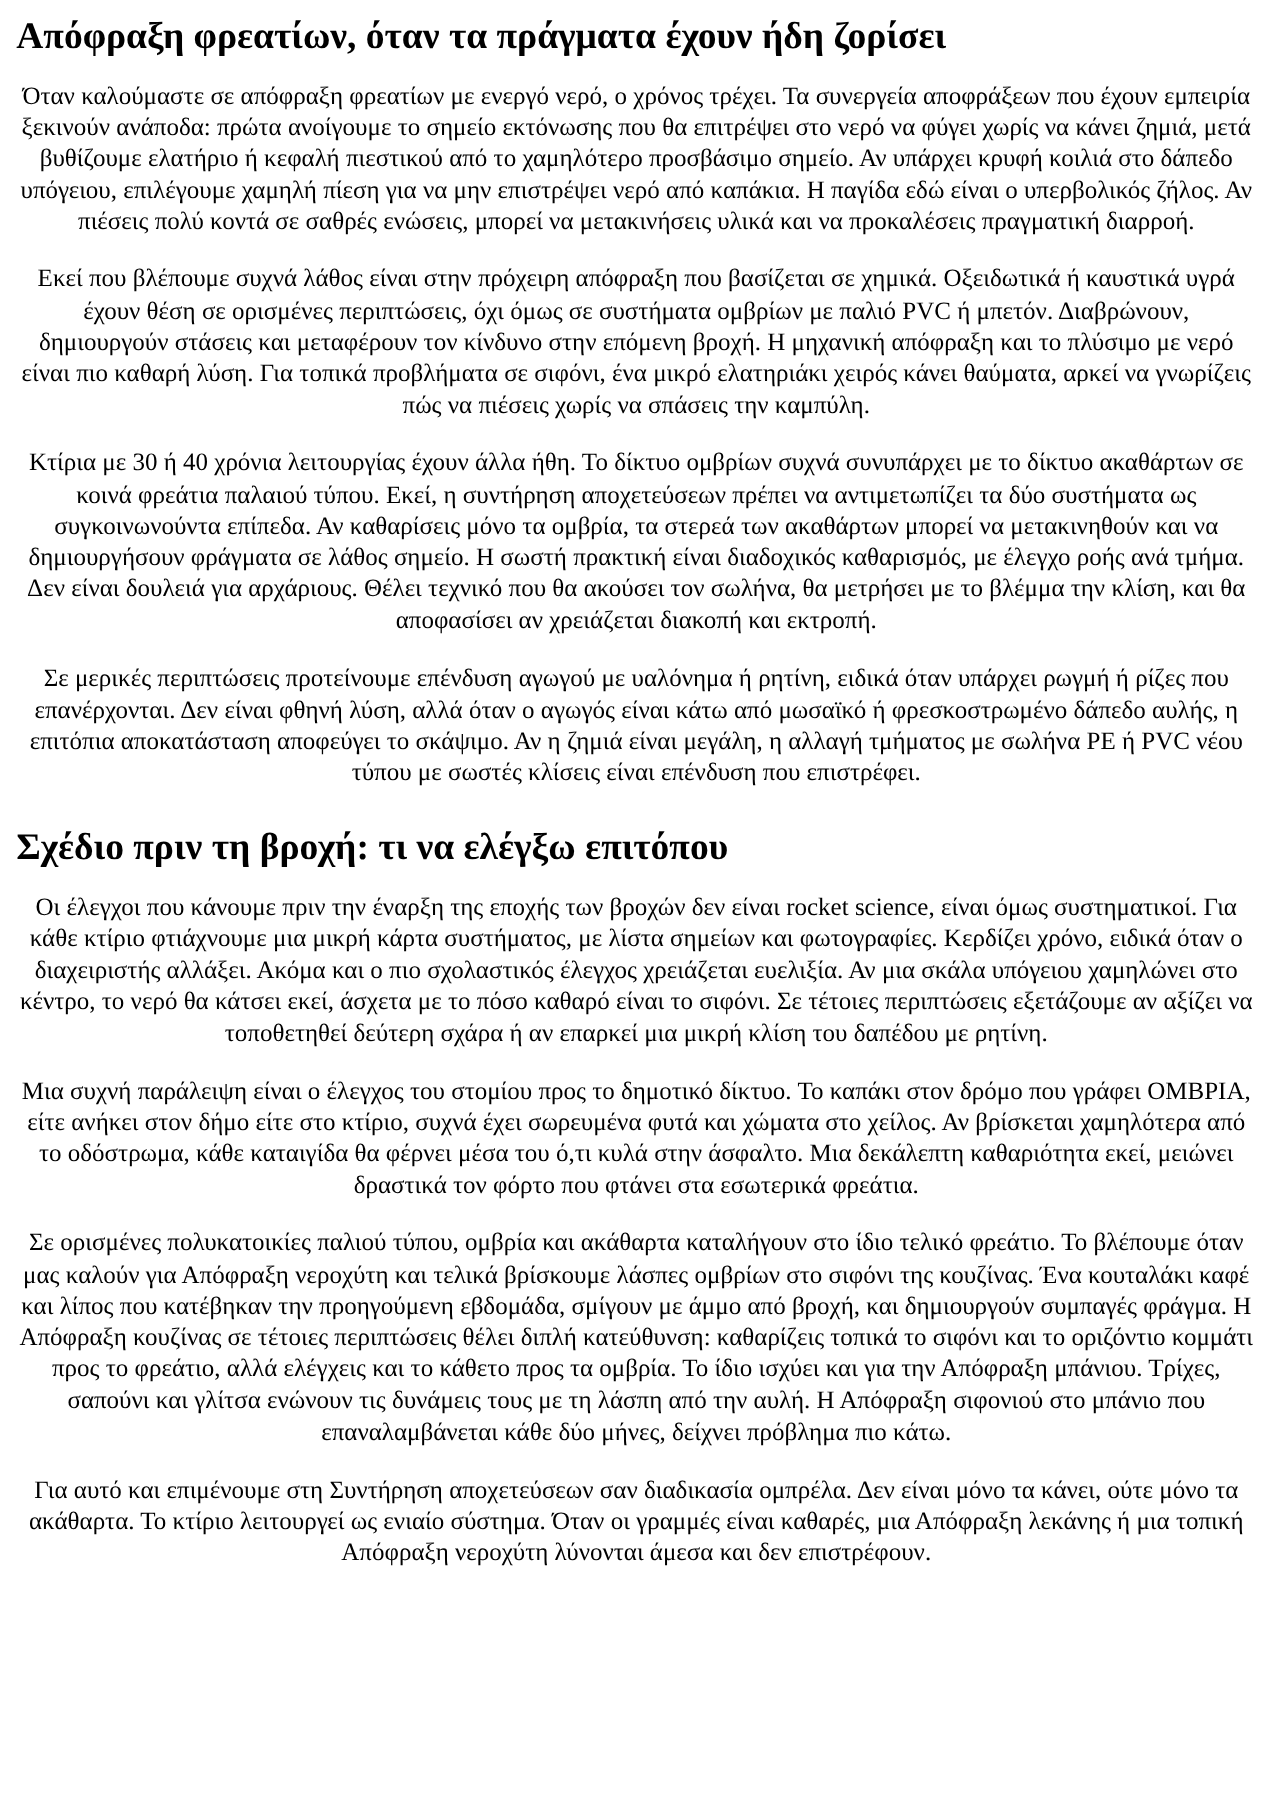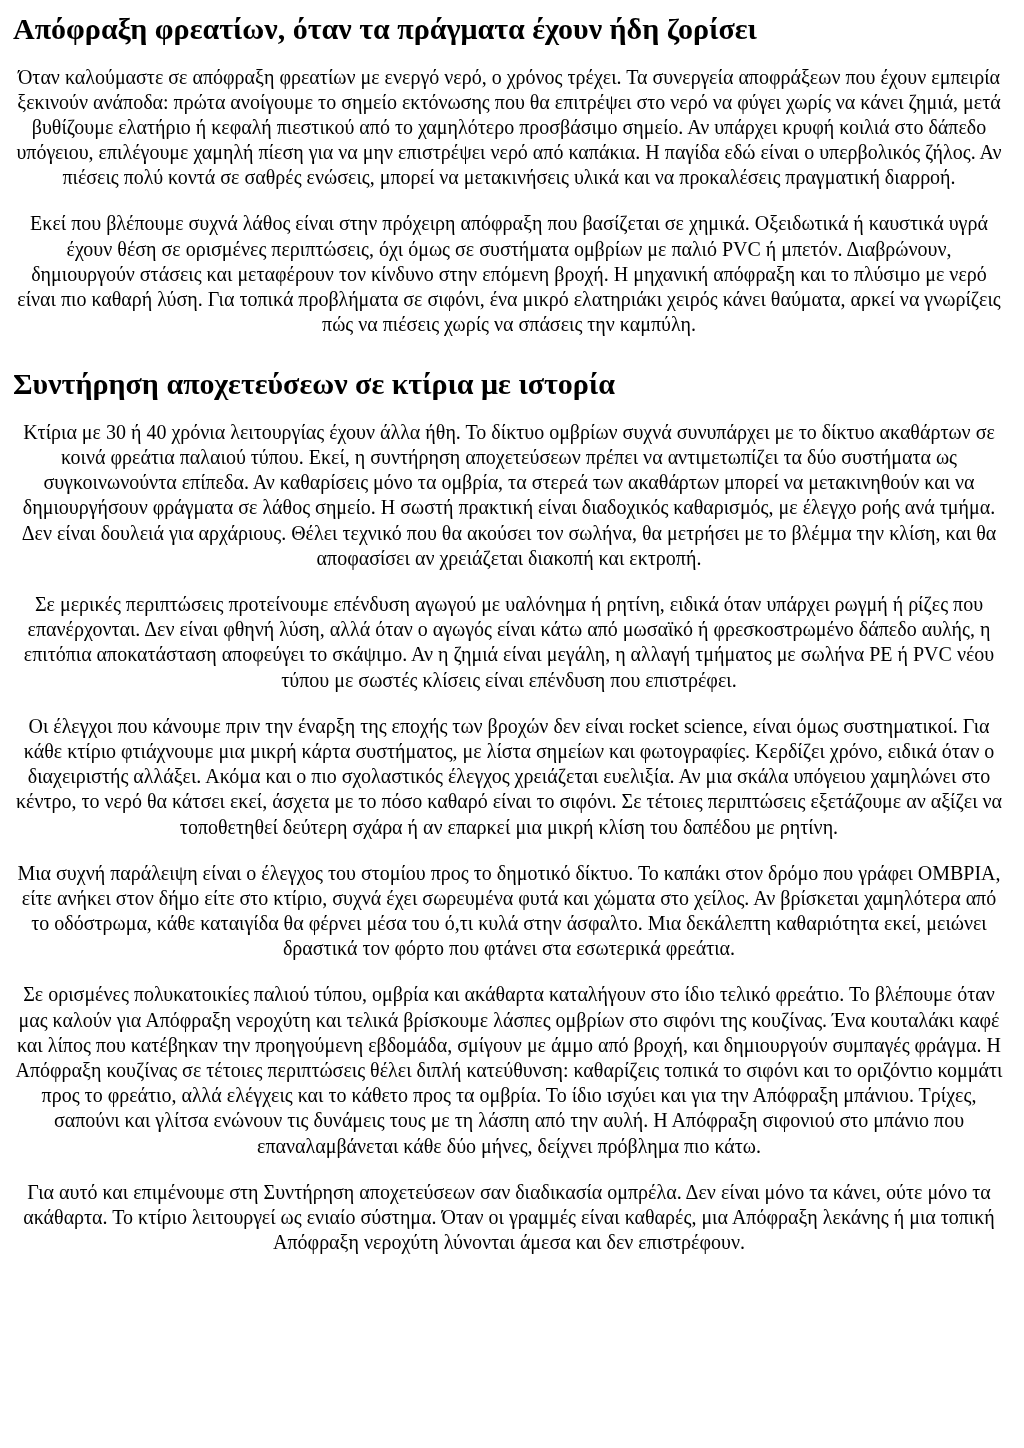--- a/index.html
+++ b/index.html
@@ -45,26 +45,26 @@
 <body>
 
 <div class="page">
 
   <h1 class="doc-title">Απόφραξη φρεατίων, όταν τα πράγματα έχουν ήδη ζορίσει</h1>
 
   <p class="para">Όταν καλούμαστε σε απόφραξη φρεατίων με ενεργό νερό, ο χρόνος τρέχει. Τα συνεργεία αποφράξεων που έχουν εμπειρία ξεκινούν ανάποδα: πρώτα ανοίγουμε το σημείο εκτόνωσης που θα επιτρέψει στο νερό να φύγει χωρίς να κάνει ζημιά, μετά βυθίζουμε ελατήριο ή κεφαλή πιεστικού από το χαμηλότερο προσβάσιμο σημείο. Αν υπάρχει κρυφή κοιλιά στο δάπεδο υπόγειου, επιλέγουμε χαμηλή πίεση για να μην επιστρέψει νερό από καπάκια. Η παγίδα εδώ είναι ο υπερβολικός ζήλος. Αν πιέσεις πολύ κοντά σε σαθρές ενώσεις, μπορεί να μετακινήσεις υλικά και να προκαλέσεις πραγματική διαρροή.</p>
 
   <p class="para">Εκεί που βλέπουμε συχνά λάθος είναι στην πρόχειρη απόφραξη που βασίζεται σε χημικά. Οξειδωτικά ή καυστικά υγρά έχουν θέση σε ορισμένες περιπτώσεις, όχι όμως σε συστήματα ομβρίων με παλιό PVC ή μπετόν. Διαβρώνουν, δημιουργούν στάσεις και μεταφέρουν τον κίνδυνο στην επόμενη βροχή. Η μηχανική απόφραξη και το πλύσιμο με νερό είναι πιο καθαρή λύση. Για τοπικά προβλήματα σε σιφόνι, ένα μικρό ελατηριάκι χειρός κάνει θαύματα, αρκεί να γνωρίζεις πώς να πιέσεις χωρίς να σπάσεις την καμπύλη.</p>
 
-  <h2 class="section-heading">Συντήρηση αποχετεύσεων σε κτίρια με ιστορία</h2>
 
   <p class="para">Κτίρια με 30 ή 40 χρόνια λειτουργίας έχουν άλλα ήθη. Το δίκτυο ομβρίων συχνά συνυπάρχει με το δίκτυο ακαθάρτων σε κοινά φρεάτια παλαιού τύπου. Εκεί, η συντήρηση αποχετεύσεων πρέπει να αντιμετωπίζει τα δύο συστήματα ως συγκοινωνούντα επίπεδα. Αν καθαρίσεις μόνο τα ομβρία, τα στερεά των ακαθάρτων μπορεί να μετακινηθούν και να δημιουργήσουν φράγματα σε λάθος σημείο. Η σωστή πρακτική είναι διαδοχικός καθαρισμός, με έλεγχο ροής ανά τμήμα. Δεν είναι δουλειά για αρχάριους. Θέλει τεχνικό που θα ακούσει τον σωλήνα, θα μετρήσει με το βλέμμα την κλίση, και θα αποφασίσει αν χρειάζεται διακοπή και εκτροπή.</p>
 
   <p class="para">Σε μερικές περιπτώσεις προτείνουμε επένδυση αγωγού με υαλόνημα ή ρητίνη, ειδικά όταν υπάρχει ρωγμή ή ρίζες που επανέρχονται. Δεν είναι φθηνή λύση, αλλά όταν ο αγωγός είναι κάτω από μωσαϊκό ή φρεσκοστρωμένο δάπεδο αυλής, η επιτόπια αποκατάσταση αποφεύγει το σκάψιμο. Αν η ζημιά είναι μεγάλη, η αλλαγή τμήματος με σωλήνα PE ή PVC νέου τύπου με σωστές κλίσεις είναι επένδυση που επιστρέφει.</p>
 
+  <h2 class="section-heading">Σχέδιο πριν τη βροχή: τι να ελέγξω επιτόπου</h2>
 
   <p class="para">Οι έλεγχοι που κάνουμε πριν την έναρξη της εποχής των βροχών δεν είναι rocket science, είναι όμως συστηματικοί. Για κάθε κτίριο φτιάχνουμε μια μικρή κάρτα συστήματος, με λίστα σημείων και φωτογραφίες. Κερδίζει χρόνο, ειδικά όταν ο διαχειριστής αλλάξει. Ακόμα και ο πιο σχολαστικός έλεγχος χρειάζεται ευελιξία. Αν μια σκάλα υπόγειου χαμηλώνει στο κέντρο, το νερό θα κάτσει εκεί, άσχετα με το πόσο καθαρό είναι το σιφόνι. Σε τέτοιες περιπτώσεις εξετάζουμε αν αξίζει να τοποθετηθεί δεύτερη σχάρα ή αν επαρκεί μια μικρή κλίση του δαπέδου με ρητίνη.</p>
 
   <p class="para">Μια συχνή παράλειψη είναι ο έλεγχος του στομίου προς το δημοτικό δίκτυο. Το καπάκι στον δρόμο που γράφει ΟΜΒΡΙΑ, είτε ανήκει στον δήμο είτε στο κτίριο, συχνά έχει σωρευμένα φυτά και χώματα στο χείλος. Αν βρίσκεται χαμηλότερα από το οδόστρωμα, κάθε καταιγίδα θα φέρνει μέσα του ό,τι κυλά στην άσφαλτο. Μια δεκάλεπτη καθαριότητα εκεί, μειώνει δραστικά τον φόρτο που φτάνει στα εσωτερικά φρεάτια.</p>
 
 
   <p class="para">Σε ορισμένες πολυκατοικίες παλιού τύπου, ομβρία και ακάθαρτα καταλήγουν στο ίδιο τελικό φρεάτιο. Το βλέπουμε όταν μας καλούν για Απόφραξη νεροχύτη και τελικά βρίσκουμε λάσπες ομβρίων στο σιφόνι της κουζίνας. Ένα κουταλάκι καφέ και λίπος που κατέβηκαν την προηγούμενη εβδομάδα, σμίγουν με άμμο από βροχή, και δημιουργούν συμπαγές φράγμα. Η Απόφραξη κουζίνας σε τέτοιες περιπτώσεις θέλει διπλή κατεύθυνση: καθαρίζεις τοπικά το σιφόνι και το οριζόντιο κομμάτι προς το φρεάτιο, αλλά ελέγχεις και το κάθετο προς τα ομβρία. Το ίδιο ισχύει και για την Απόφραξη μπάνιου. Τρίχες, σαπούνι και γλίτσα ενώνουν τις δυνάμεις τους με τη λάσπη από την αυλή. Η Απόφραξη σιφονιού στο μπάνιο που επαναλαμβάνεται κάθε δύο μήνες, δείχνει πρόβλημα πιο κάτω.</p>
 
   <p class="para">Για αυτό και επιμένουμε στη Συντήρηση αποχετεύσεων σαν διαδικασία ομπρέλα. Δεν είναι μόνο τα κάνει, ούτε μόνο τα ακάθαρτα. Το κτίριο λειτουργεί ως ενιαίο σύστημα. Όταν οι γραμμές είναι καθαρές, μια Απόφραξη λεκάνης ή μια τοπική Απόφραξη νεροχύτη λύνονται άμεσα και δεν επιστρέφουν.</p>
 

